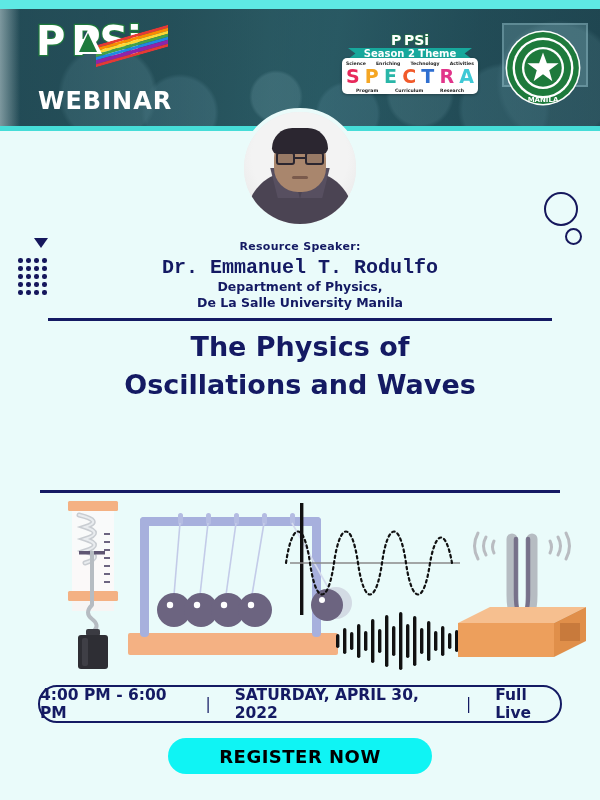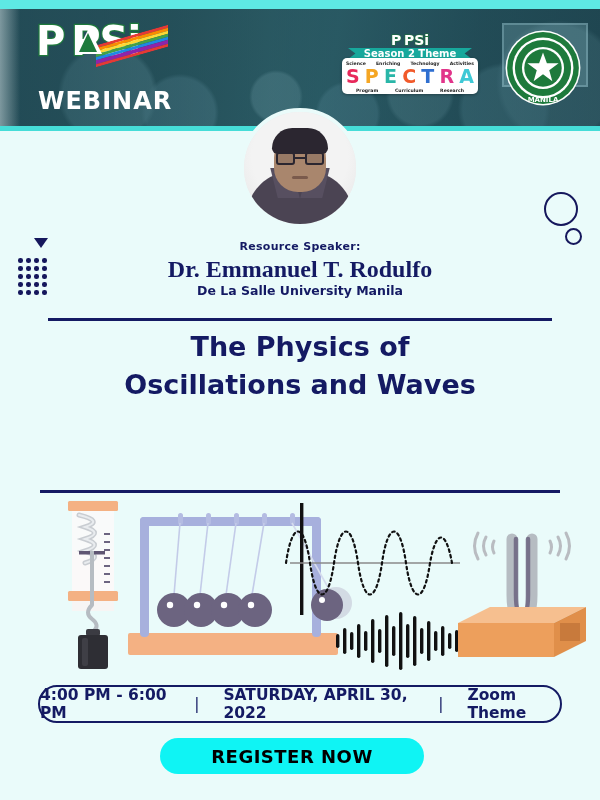--- a/index.html
+++ b/index.html
@@ -276,22 +276,22 @@
     position: absolute; left: 0; top: 240px;
     width: 600px; text-align: center;
     color: #141a63;
   }
   .res-label {
     font-family: "DejaVu Sans", sans-serif;
     font-size: 11px; font-weight: bold;
     letter-spacing: .3px;
   }
   .res-name {
-    font-family: Liberation Serif, serif;
-    font-size: 24px; font-weight: bold;
+    font-family: Liberation Mono, monospace;
+    font-size: 20px; font-weight: bold;
     margin-top: 3px;
   }
   .res-line {
     font-family: "DejaVu Sans", sans-serif;
     font-size: 12.5px; font-weight: bold;
     line-height: 1.25;
   }
 
   
   .rule-top {
@@ -333,21 +333,21 @@
     display: flex; align-items: center; justify-content: center;
     gap: 12px;
     font-family: "DejaVu Sans", sans-serif;
     font-size: 15.5px; font-weight: bold;
     color: #141a63;
   }
   .info-pill .sep { padding: 0 12px; font-weight: normal; }
 
   
   .register {
-    position: absolute; left: 160px; top: 738px;
+    position: absolute; left: 168px; top: 738px;
     width: 264px; height: 36px;
     background: #0ff4f4;
     border: none;
     border-radius: 18px;
     font-family: "DejaVu Sans", sans-serif;
     font-size: 18px; font-weight: bold;
     letter-spacing: .5px;
     color: #000000;
     cursor: pointer;
   }
@@ -463,20 +463,21 @@
       <span></span>
       <span></span>
       <span></span>
   </div>
   <div class="circle-big"></div>
   <div class="circle-small"></div>
 
   <div class="speaker-block">
     <div class="res-label">Resource Speaker:</div>
     <div class="res-name">Dr. Emmanuel T. Rodulfo</div>
+    <div class="res-line">Department of Physics,</div>
     <div class="res-line">De La Salle University Manila</div>
   </div>
 
   <div class="rule-top"></div>
 
   <div class="title">
     <div>The Physics of</div>
     <div>Oscillations and Waves</div>
   </div>
 
@@ -622,18 +623,18 @@
       </g>
 
     </svg>
   </div>
 
   <div class="info-pill">
     <span>4:00 PM - 6:00 PM</span>
     <span class="sep">|</span>
     <span>SATURDAY, APRIL 30, 2022</span>
     <span class="sep">|</span>
-    <span>Zoom Theme</span>
+    <span>Full Live</span>
   </div>
 
   <button class="register">REGISTER NOW</button>
 
 </div>
 
 </body></html>

